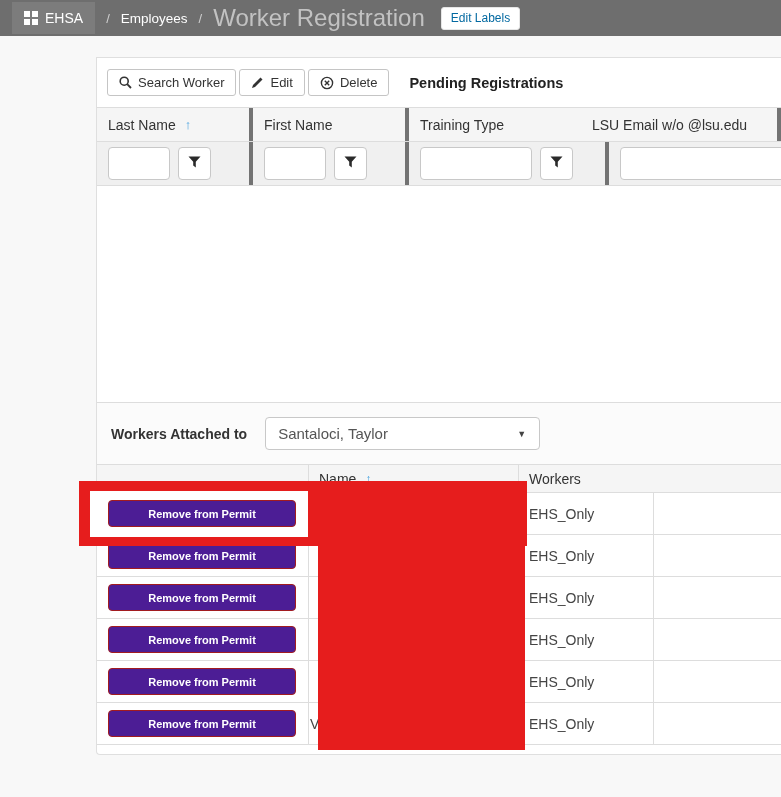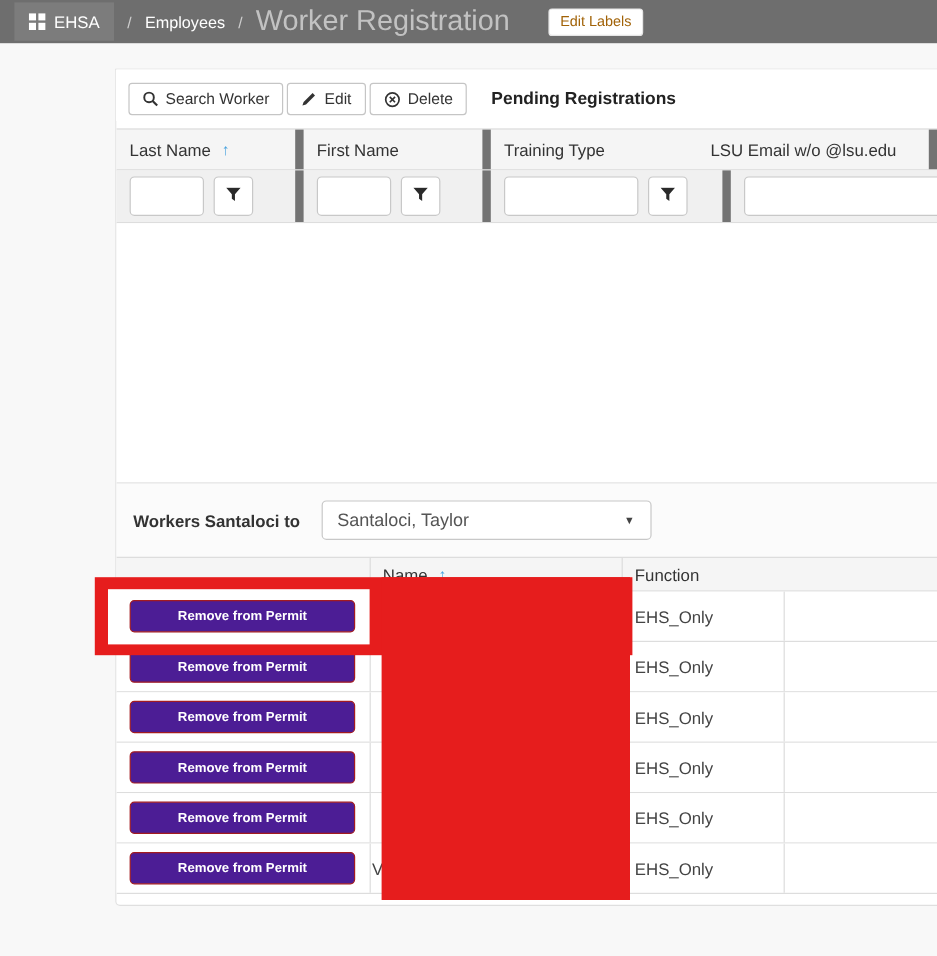--- a/index.html
+++ b/index.html
@@ -7,35 +7,35 @@
   body { font-family:"Liberation Sans", sans-serif; }
   .screen { position:relative; width:781px; height:797px; overflow:hidden; background:#f8f8f8; }
 
   
   .topbar { position:absolute; left:0; top:0; width:781px; height:36px; background:#6e6e6e; display:flex; align-items:center; }
   .brand { height:32px; margin-left:12px; padding:0 12px; background:#7c7c7c; display:flex; align-items:center; gap:7px; color:#fff; font-size:14px; }
   .brand svg { display:block; }
   .crumb-sep { color:#cfcfcf; font-size:13px; margin:0 11px; }
   .crumb-parent { color:#ffffff; font-size:13.5px; }
   .crumb-current { color:#c2c2c2; font-size:24px; }
-  .edit-labels-btn { margin-left:32px; height:23px; padding:0 9px; background:#fff; border:1px solid #e6e6e6; border-radius:3px; font-size:12px; color:#a16207; font-family:"Liberation Sans", sans-serif; cursor:pointer; }
+  .edit-labels-btn { margin-left:16px; height:23px; padding:0 9px; background:#fff; border:1px solid #e6e6e6; border-radius:3px; font-size:12px; color:#0369a1; font-family:"Liberation Sans", sans-serif; cursor:pointer; }
 
   
   .card { position:absolute; left:96px; top:57px; width:685px; height:698px; background:#fff; border:1px solid #dfdfdf; border-right:none; border-radius:0 0 0 4px; overflow:hidden; }
 
   .toolbar { height:49px; display:flex; align-items:center; padding-left:10px; background:#fff; }
   .tb-btn { height:27px; display:inline-flex; align-items:center; gap:6px; padding:0 11px; background:#fff; border:1px solid #c5c5c5; border-radius:3px; font-size:13px; color:#333; font-family:"Liberation Sans", sans-serif; cursor:pointer; margin-right:3px; }
   .tb-btn svg { display:block; }
   .toolbar-title { font-size:14.5px; font-weight:bold; color:#222; margin-left:17px; }
 
   
   .g1-row { display:flex; }
   .g1-head { height:35px; background:#f5f5f5; border-top:1px solid #ddd; border-bottom:1px solid #ddd; }
   .g1-filter { height:44px; background:#f0f0f0; border-bottom:1px solid #ddd; }
-  .g1c { flex:0 0 auto; border-right:7px solid #737373; display:flex; align-items:center; padding-left:11px; }
+  .g1c { flex:0 0 auto; border-right:4px solid #737373; display:flex; align-items:center; padding-left:11px; }
   .g1c.c0 { width:156px; } .g1c.c1 { width:156px; } .g1c.c2 { width:200px; } .g1c.c3 { flex:1 1 auto; border-right:none; }
   .hdr-label { font-size:14px; color:#333; }
   .sort-arrow { color:#4aa3df; font-size:13px; margin-left:9px; }
   .flt-input { height:33px; border:1px solid #c8c8c8; border-radius:4px; background:#fff; padding:0 6px; font-size:13px; color:#333; font-family:"Liberation Sans", sans-serif; }
   .flt-input.w-sm { width:62px; } .flt-input.w-md { width:112px; } .flt-input.w-lg { width:200px; }
   .flt-btn { width:33px; height:33px; margin-left:8px; background:#fff; border:1px solid #c8c8c8; border-radius:4px; display:inline-flex; align-items:center; justify-content:center; cursor:pointer; }
   .g1-body { height:217px; background:#fff; border-bottom:1px solid #ddd; }
 
   
   .workers-band { height:61px; background:#fbfbfb; display:flex; align-items:center; padding-left:14px; }
@@ -160,37 +160,37 @@
         </button>
       </div>
       <div class="g1c c3">
         <input class="flt-input w-lg" value="" style="">
       </div>
     </div>
 
     <div class="g1-body"></div>
 
     <div class="workers-band">
-      <span class="workers-label">Workers Santaloci to</span>
+      <span class="workers-label">Workers Attached to</span>
       <div class="worker-select">
         <span class="val">Santaloci, Taylor</span>
         <span class="caret">▼</span>
       </div>
     </div>
 
     <div class="g2-head">
       <div class="g2c c0">
         <span></span>
       </div>
       <div class="g2c c1">
         <span>Name</span>
         <span class="sort-arrow">↑</span>
       </div>
       <div class="g2c c3">
-        <span>Function</span>
+        <span>Workers</span>
       </div>
     </div>
 
     <div class="g2-row first">
       <div class="g2c c0">
           <button class="remove-btn">Remove from Permit</button>
         </div>
       <div class="g2c c1"></div>
       <div class="g2c c2">
           <span class="cell-text">EHS_Only</span>

